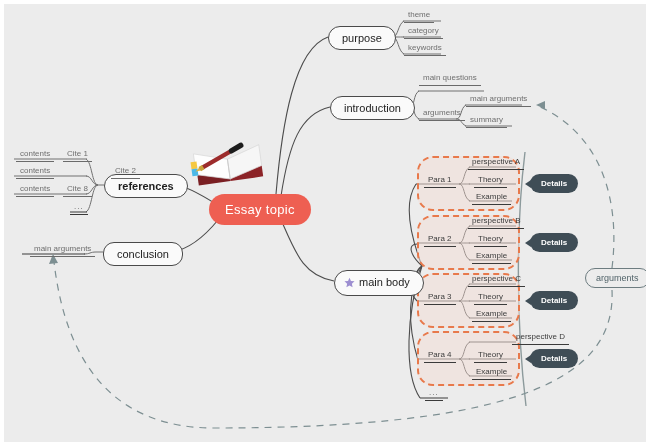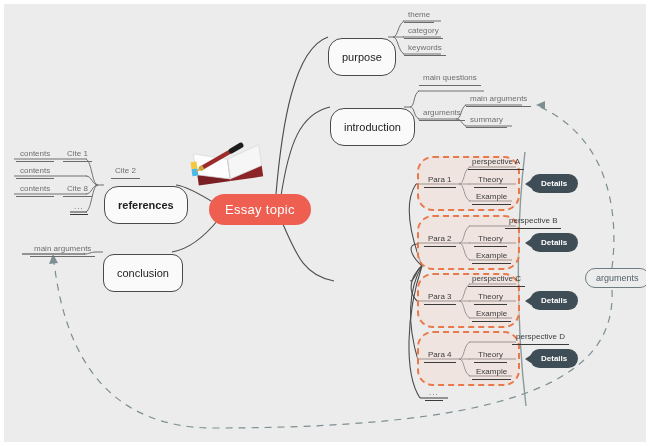--- a/index.html
+++ b/index.html
@@ -40,24 +40,23 @@
     letter-spacing: .3px;
     text-align: center;
   }
 
   .pill-node {
     background: #fafafa;
     border: 1px solid #4a4a4a;
     border-radius: 14px;
     color: #1d1d1d;
     font-size: 11px;
-    padding: 12px 13px;
+    padding: 5px 13px;
     text-align: center;
     line-height: 1.1;
-    margin-top: 12px;
   }
   .pill-node.with-icon { padding-left: 9px; }
 
   .under-node {
     color: #6f6f6f;
     font-size: 8px;
     border-bottom: 1px solid #6a6a6a;
     padding: 0 4px 2px 4px;
     line-height: 1.1;
   }
@@ -307,41 +306,48 @@
     <span>...</span>
   </div>
 
   <div class="node pill-node" style="left:99px; top:238px;border-radius:11px;">
     <span>conclusion</span>
   </div>
   <div class="node under-node" style="left:26px; top:241px;">
     <span>main arguments</span>
   </div>
 
+  <div class="node pill-node with-icon" style="left:330px; top:266px;">
+    <span class="star-icon">
+      <svg width="11" height="11" viewBox="0 0 24 24">
+        <polygon points="12,1.5 15.2,8.6 23,9.5 17.2,14.7 18.8,22.4 12,18.5 5.2,22.4 6.8,14.7 1,9.5 8.8,8.6" fill="#9d8fd1"></polygon>
+      </svg>
+    </span><span>main body</span>
+  </div>
 
   <div class="node under-node dark" style="left:420px; top:172px;">
     <span>Para 1</span>
   </div>
   <div class="node under-node dark" style="left:464px; top:154px;">
     <span>perspective A</span>
   </div>
   <div class="node under-node dark" style="left:470px; top:172px;">
     <span>Theory</span>
   </div>
   <div class="node under-node dark" style="left:468px; top:189px;">
     <span>Example</span>
   </div>
   <div class="node details-node" style="left:526px; top:170px;">
     <span>Details</span>
   </div>
 
   <div class="node under-node dark" style="left:420px; top:231px;">
     <span>Para 2</span>
   </div>
-  <div class="node under-node dark" style="left:464px; top:213px;margin-left:37px;">
+  <div class="node under-node dark" style="left:464px; top:213px;">
     <span>perspective B</span>
   </div>
   <div class="node under-node dark" style="left:470px; top:231px;">
     <span>Theory</span>
   </div>
   <div class="node under-node dark" style="left:468px; top:248px;">
     <span>Example</span>
   </div>
   <div class="node details-node" style="left:526px; top:229px;">
     <span>Details</span>

